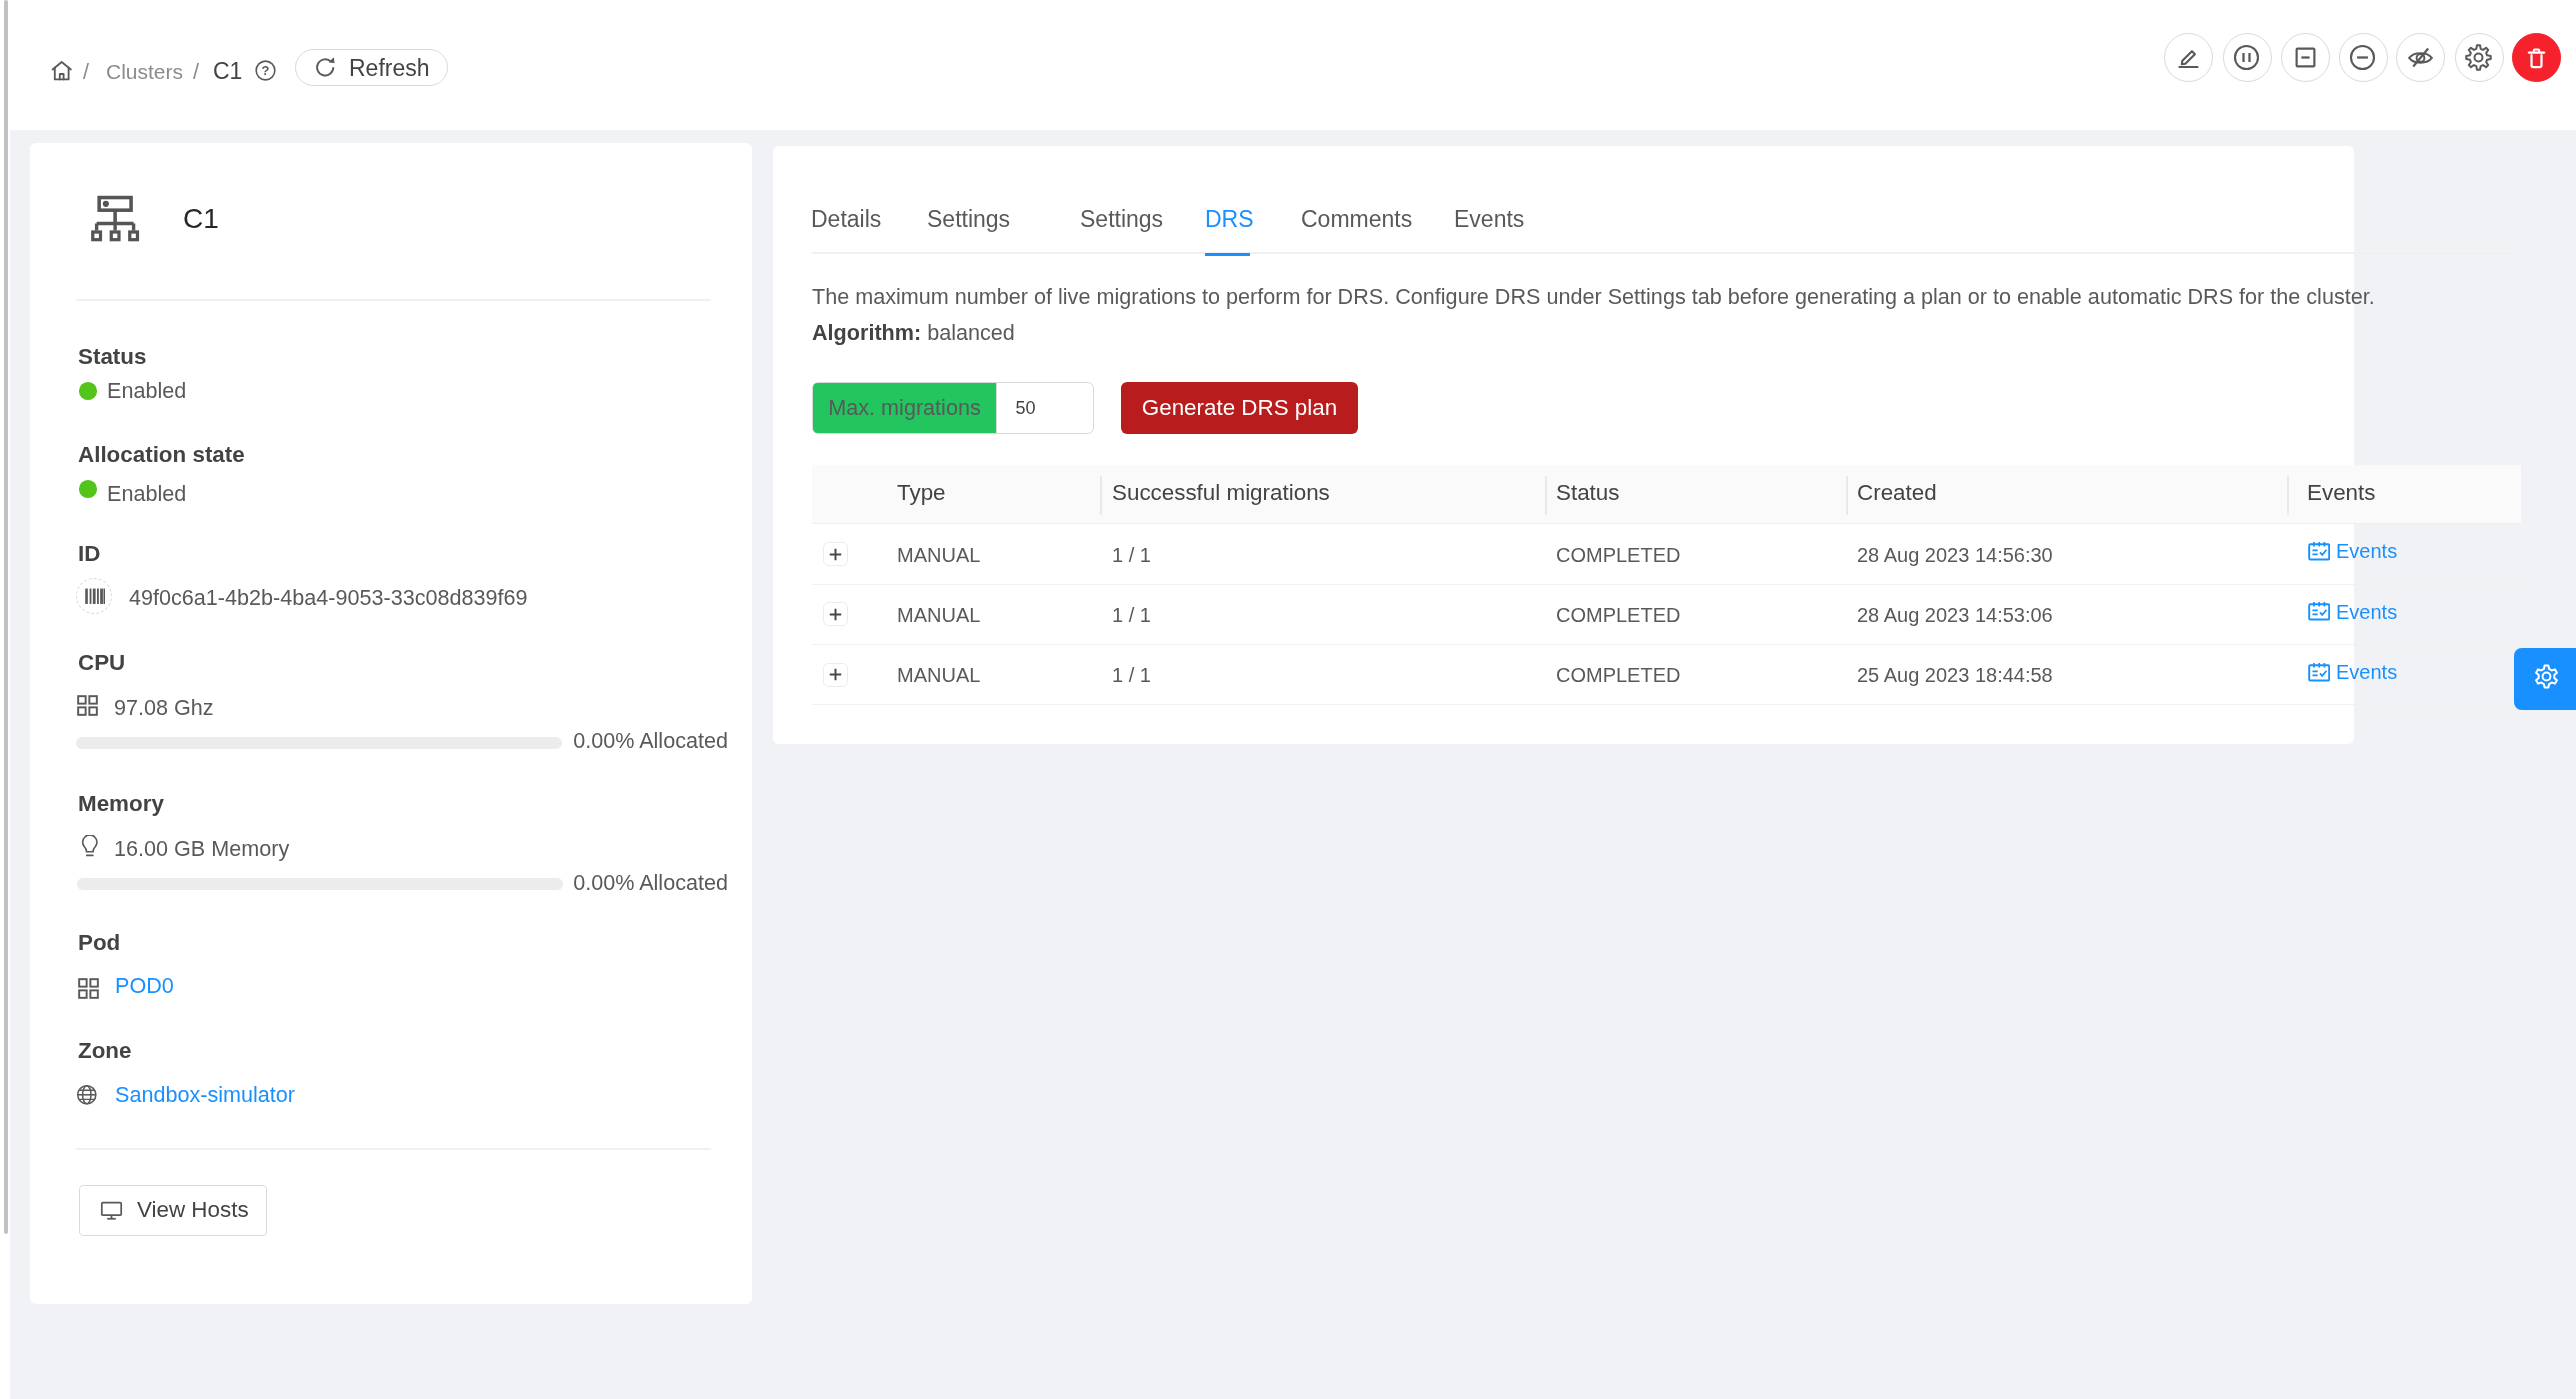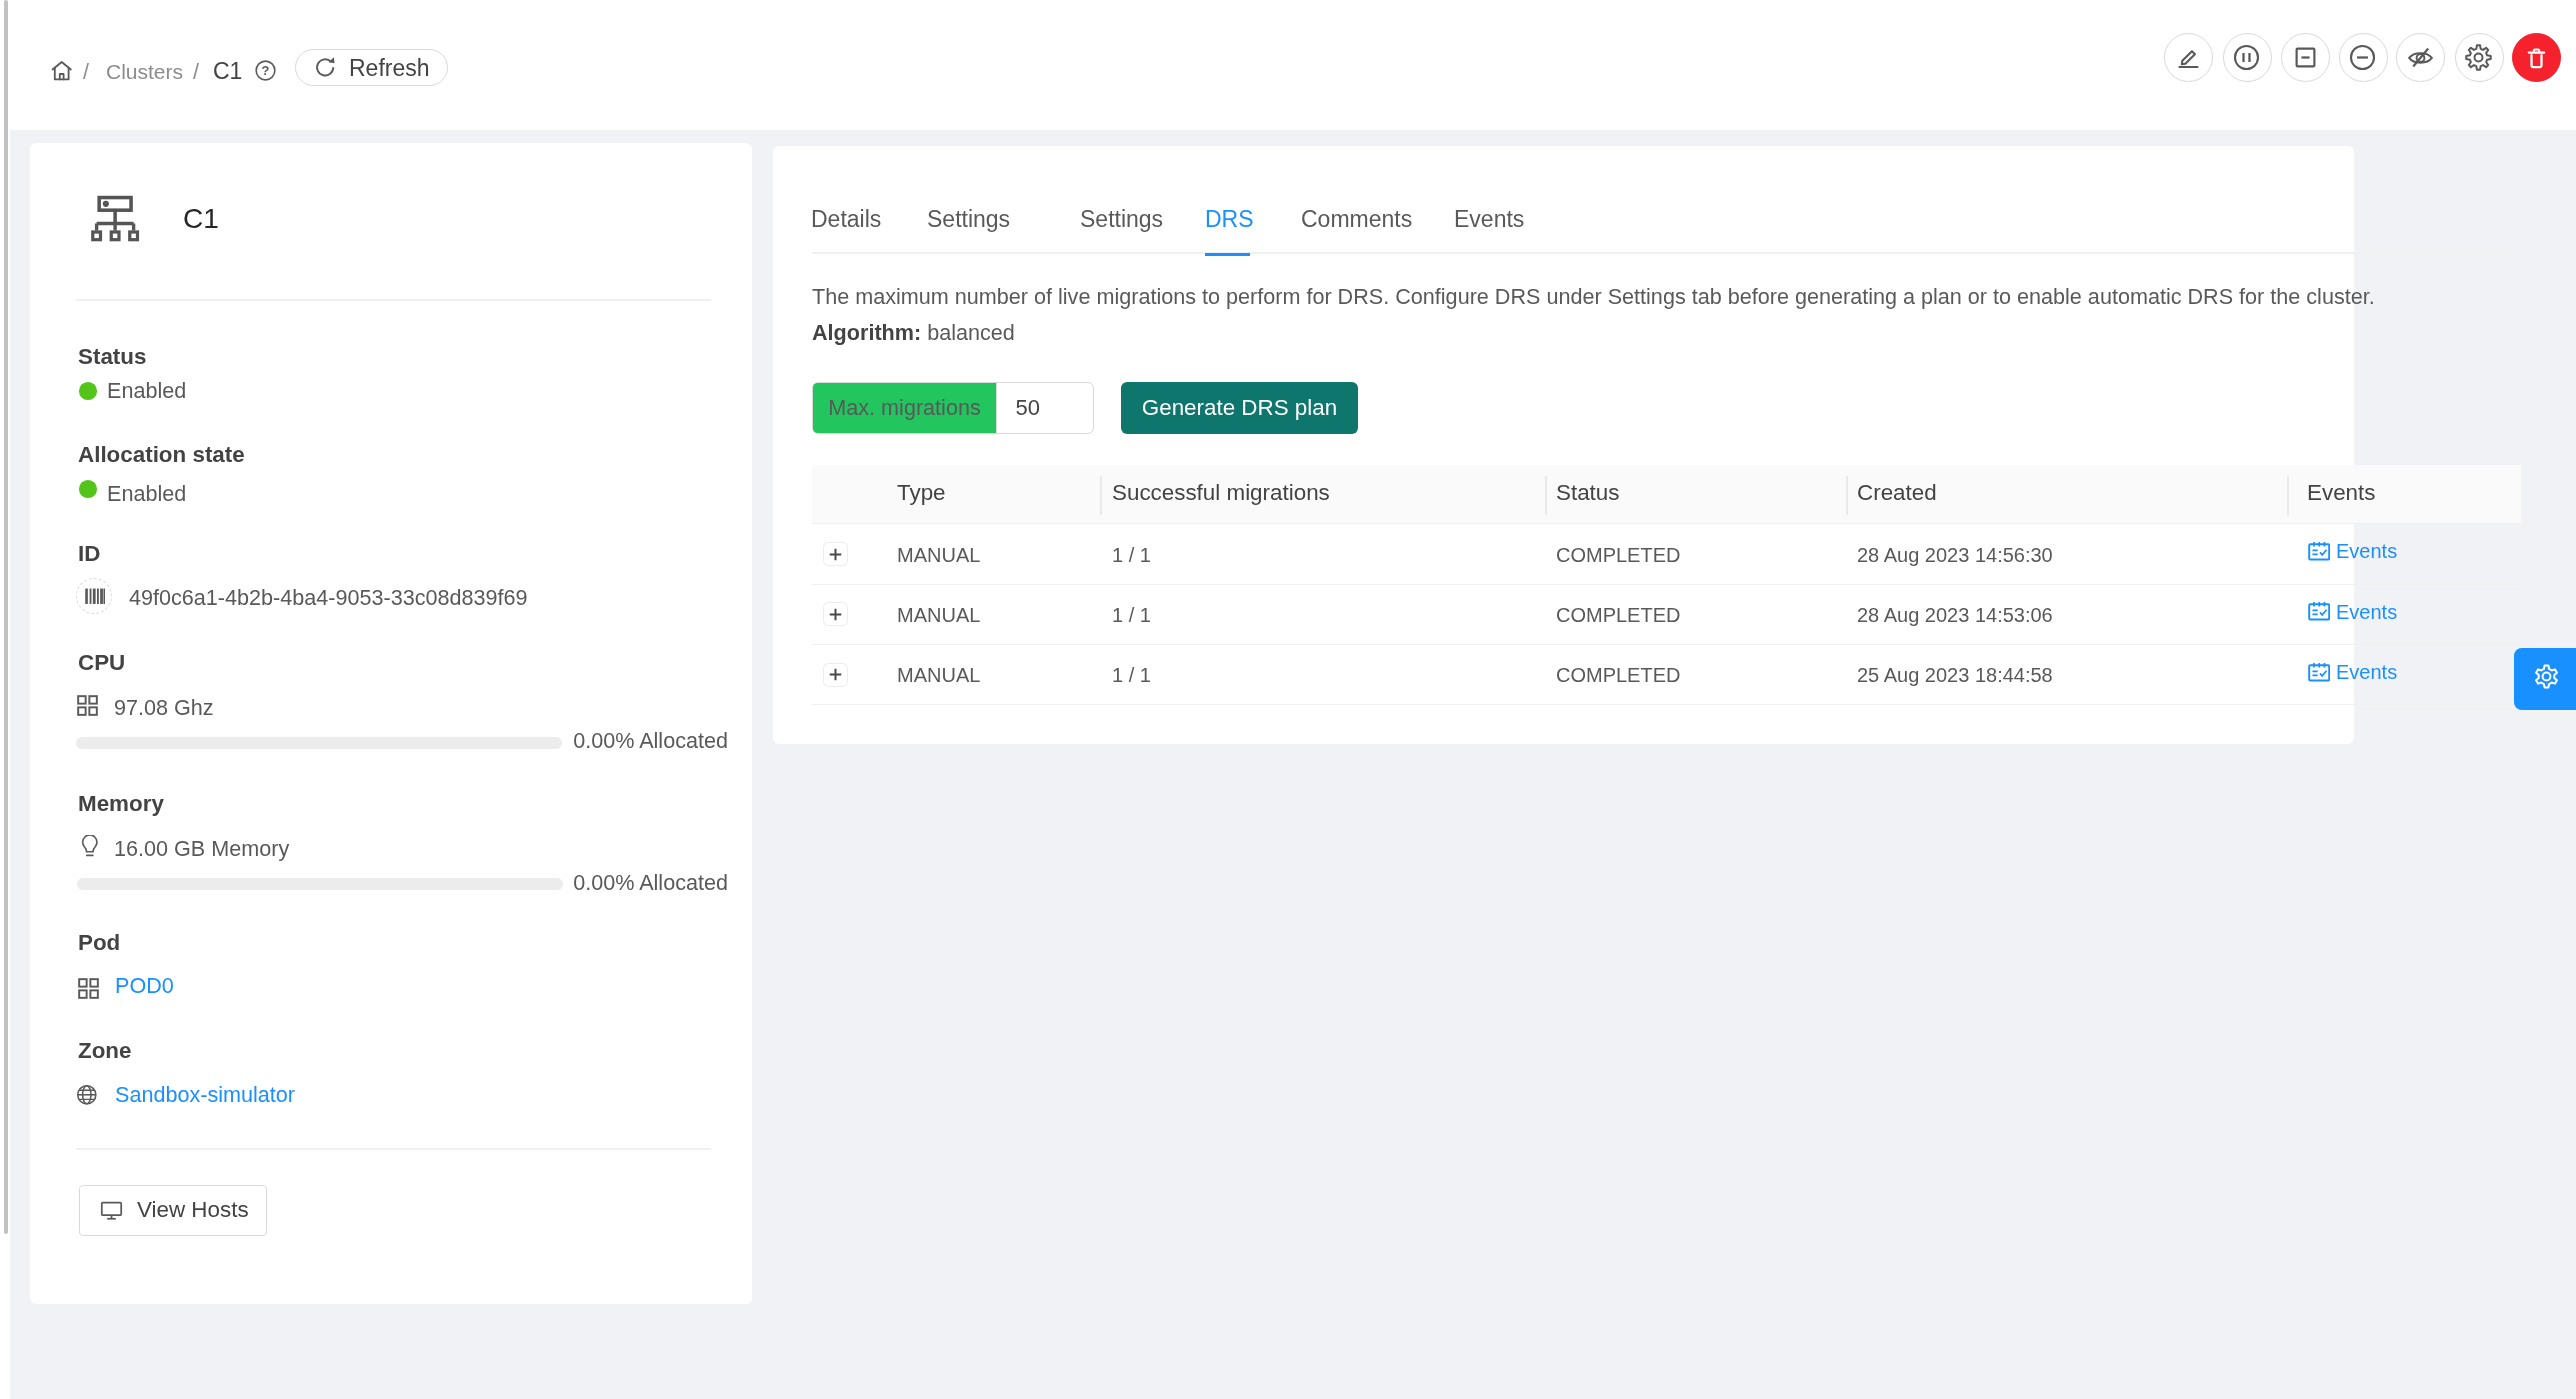--- a/index.html
+++ b/index.html
@@ -164,23 +164,23 @@
 <div class="tab" style="left:307px;top:59px">Settings</div>
 <div class="tab" style="left:432px;top:59px;color:#1890ff">DRS</div>
 <div class="tab" style="left:528px;top:59px">Comments</div>
 <div class="tab" style="left:681px;top:59px">Events</div>
 <div class="dvd" style="left:39px;top:106px;width:1706px"></div>
 <div class="abs" style="left:432px;top:107px;width:45px;height:3.1px;background:#1890ff"></div>
 <div class="tx" style="left:39px;top:137px">The maximum number of live migrations to perform for DRS. Configure DRS under Settings tab before generating a plan or to enable automatic DRS for the cluster.</div>
 <div class="tx" style="left:39px;top:173px"><b style="color:#434343">Algorithm:</b> balanced</div>
 <div class="abs" style="left:39px;top:236px;width:282px;height:52px;border:1.5px solid #d9d9d9;border-radius:6.2px;background:#fff;display:flex">
 <div style="width:184px;background:#22c55e;border-right:1.5px solid #d9d9d9;border-radius:4.6px 0 0 4.6px;display:flex;align-items:center;justify-content:center;font-size:21.6px;color:#595959;white-space:nowrap">Max. migrations</div>
-<div style="flex:1;display:flex;align-items:center;padding-left:18.5px;font-size:22px;color:#434343">50</div>
+<div style="flex:1;display:flex;align-items:center;padding-left:18.5px;font-size:18px;color:#434343">50</div>
 </div>
-<div class="abs" style="left:348px;top:236px;width:237px;height:52px;background:#0f766e;border-radius:6.2px;display:flex;align-items:center;justify-content:center;font-size:22.4px;color:#fff;white-space:nowrap">Generate DRS plan</div>
+<div class="abs" style="left:348px;top:236px;width:237px;height:52px;background:#b91c1c;border-radius:6.2px;display:flex;align-items:center;justify-content:center;font-size:22.4px;color:#fff;white-space:nowrap">Generate DRS plan</div>
 
 <div class="abs" style="left:39px;top:319px;width:1709px;height:59px;background:#fafafa;border-bottom:1.5px solid #f0f0f0"></div>
 <div class="th" style="left:124px;top:333px">Type</div>
 <div class="th" style="left:339px;top:333px">Successful migrations</div>
 <div class="th" style="left:783px;top:333px">Status</div>
 <div class="th" style="left:1084px;top:333px">Created</div>
 <div class="th" style="left:1534px;top:333px">Events</div>
 <div class="vsep" style="left:327px;top:330px"></div>
 <div class="vsep" style="left:772px;top:330px"></div>
 <div class="vsep" style="left:1073px;top:330px"></div>

